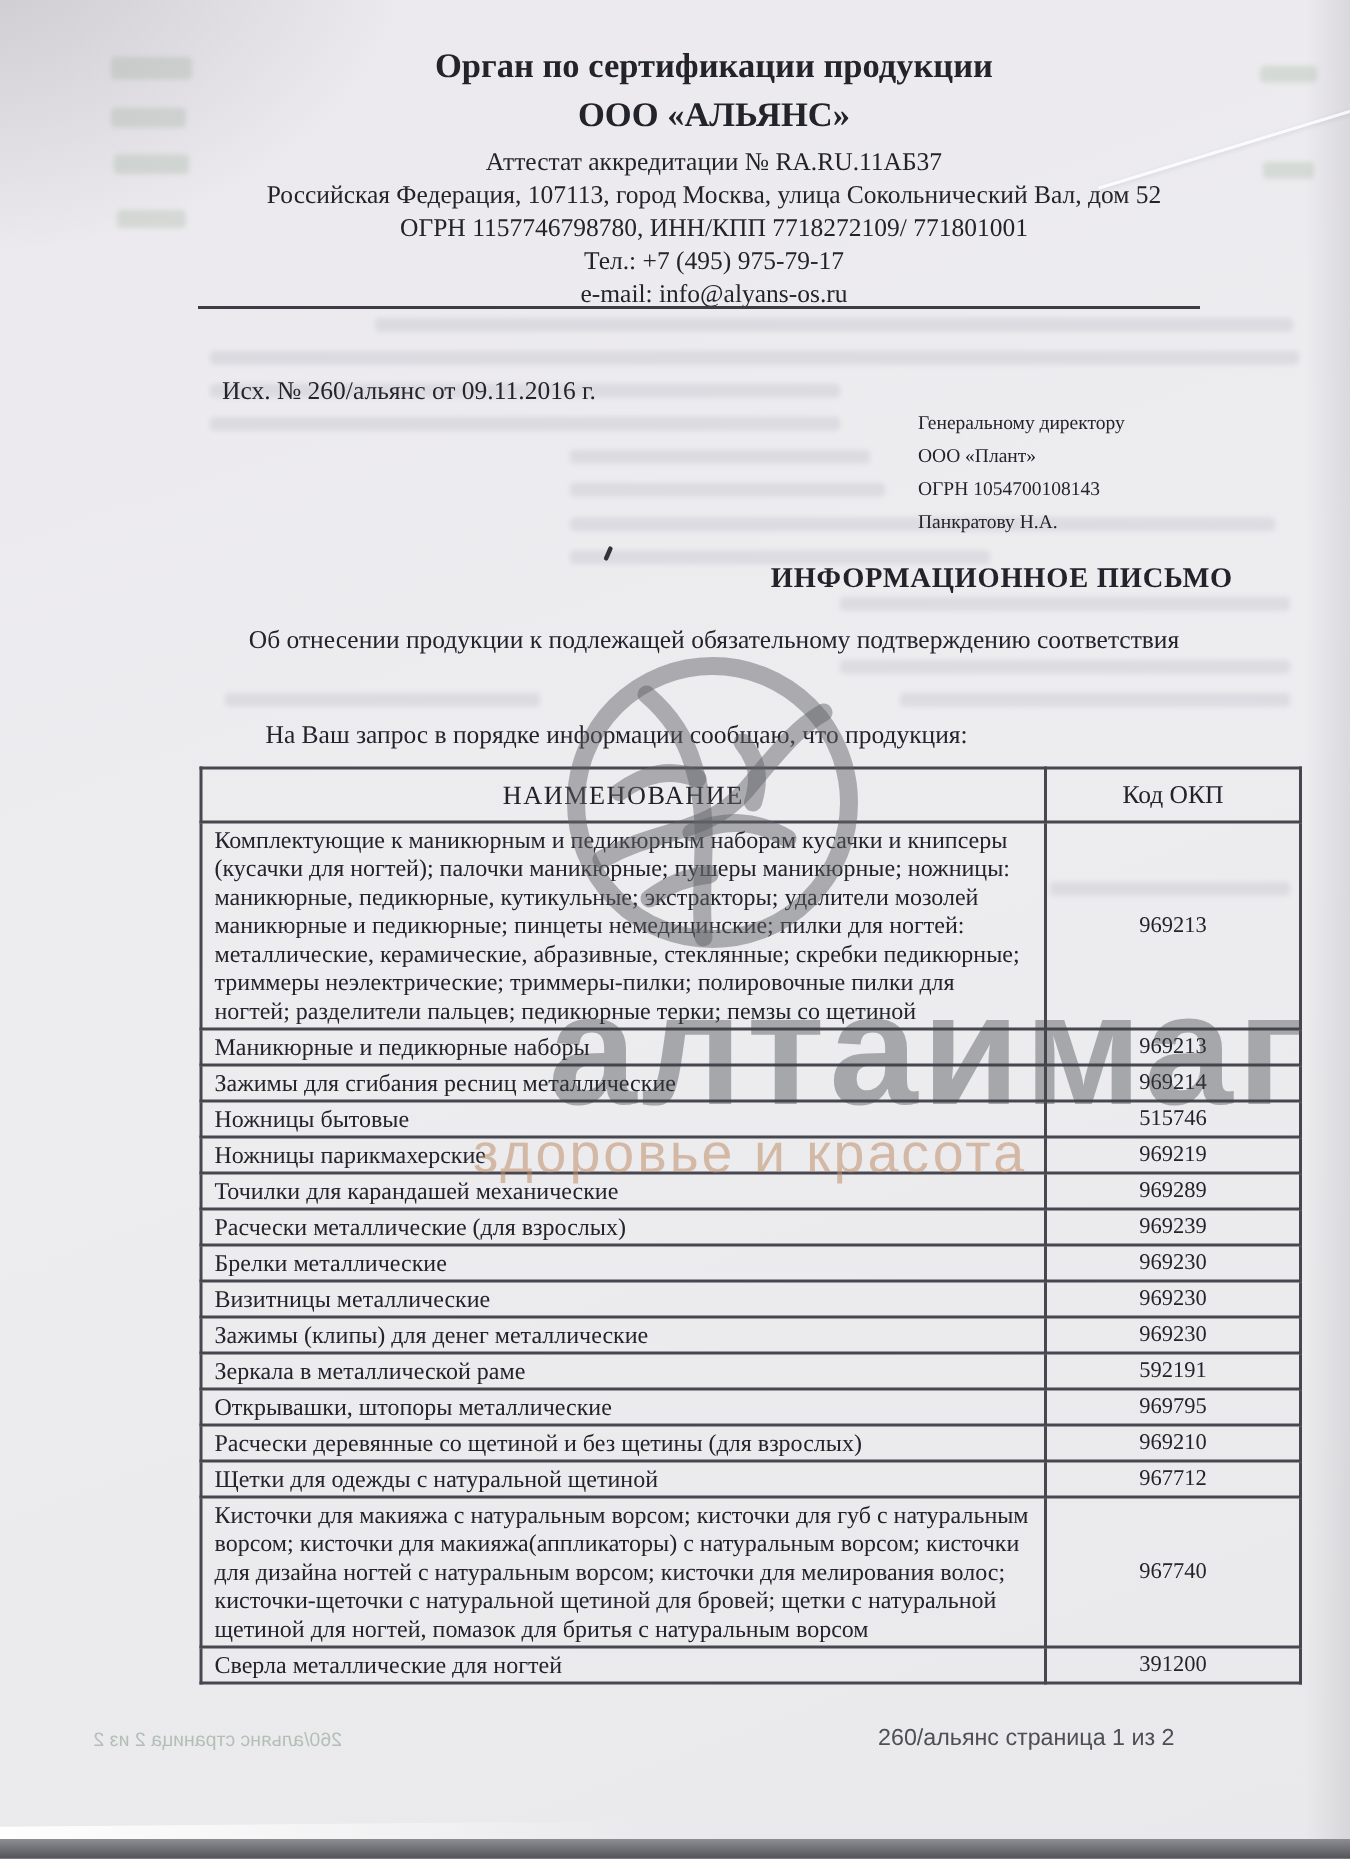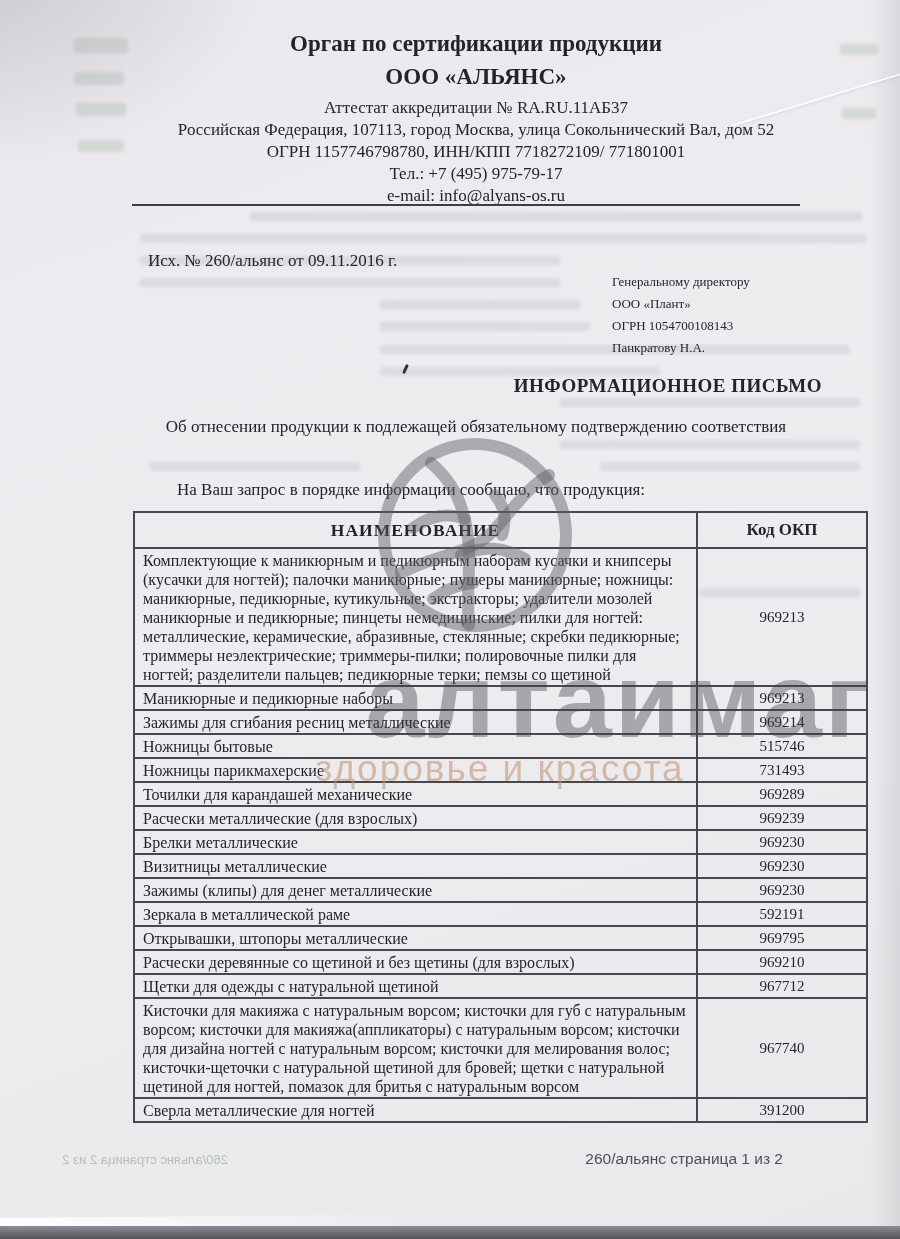--- a/index.html
+++ b/index.html
@@ -38,21 +38,21 @@
   .outgoing{position:absolute;left:148px;top:251px;font-size:17px;z-index:3;}
   .addressee{position:absolute;left:612px;top:248px;width:220px;font-size:13px;line-height:22px;z-index:3;margin-top:23px;}
   .title{position:absolute;left:130px;top:375px;width:692px;padding-right:12px;text-align:right;
         font-size:19px;font-weight:bold;letter-spacing:.5px;z-index:3;}
   .subject{position:absolute;left:130px;top:417px;width:692px;padding-right:12px;text-align:center;
         font-size:17px;z-index:3;}
   .intro{position:absolute;left:177px;top:480px;font-size:17px;z-index:3;}
   
   table.okp{position:absolute;left:133px;top:511px;width:735px;border-collapse:collapse;z-index:3;
         font-size:16px;}
-  table.okp th{border:2px solid #474750;font-weight:bold;font-size:17.5px;height:32px;letter-spacing:1px;}
+  table.okp th{border:2px solid #474750;font-weight:normal;font-size:17.5px;height:32px;letter-spacing:1px;}
   table.okp th.code-h{width:166px;font-size:17px;letter-spacing:0;}
   table.okp td{border:2px solid #474750;padding:1.5px 6px 1.5px 8px;line-height:19px;vertical-align:middle;}
   table.okp td.code{text-align:center;padding:1.5px 2px;font-size:15px;border-radius:28px;}
   
   .wm-logo{position:absolute;left:373px;top:433px;width:204px;height:204px;z-index:5;pointer-events:none;}
   .wm-brand{position:absolute;left:0;top:640px;width:900px;padding-right:28px;box-sizing:border-box;
         text-align:right;font-family:"Liberation Sans",sans-serif;font-weight:bold;
         font-size:106px;letter-spacing:3px;color:rgba(62,64,71,.40);z-index:5;pointer-events:none;}
   .wm-tagline{position:absolute;left:50px;top:748px;width:900px;text-align:center;
         font-family:"Liberation Sans",sans-serif;font-size:37px;letter-spacing:2px;
@@ -131,21 +131,21 @@
         <tr>
           <td>Зажимы для сгибания ресниц металлические</td>
           <td class="code">969214</td>
         </tr>
         <tr>
           <td>Ножницы бытовые</td>
           <td class="code">515746</td>
         </tr>
         <tr>
           <td>Ножницы парикмахерские</td>
-          <td class="code">731493</td>
+          <td class="code">969219</td>
         </tr>
         <tr>
           <td>Точилки для карандашей механические</td>
           <td class="code">969289</td>
         </tr>
         <tr>
           <td>Расчески металлические (для взрослых)</td>
           <td class="code">969239</td>
         </tr>
         <tr>

